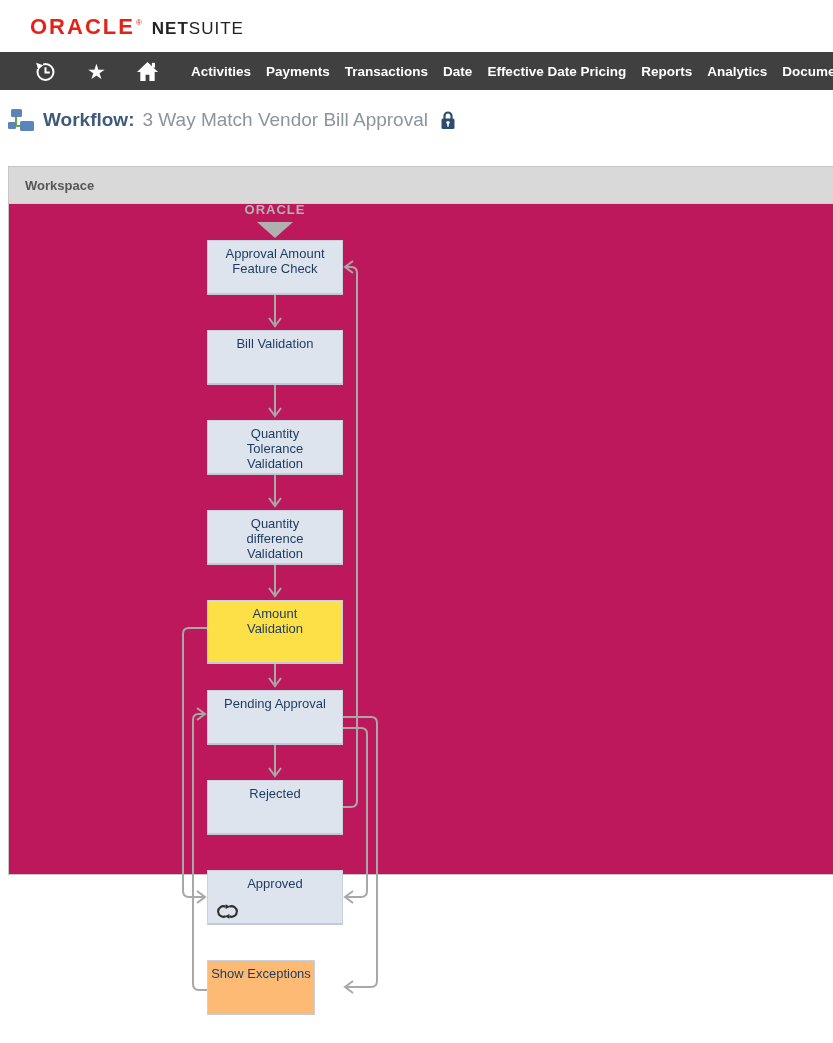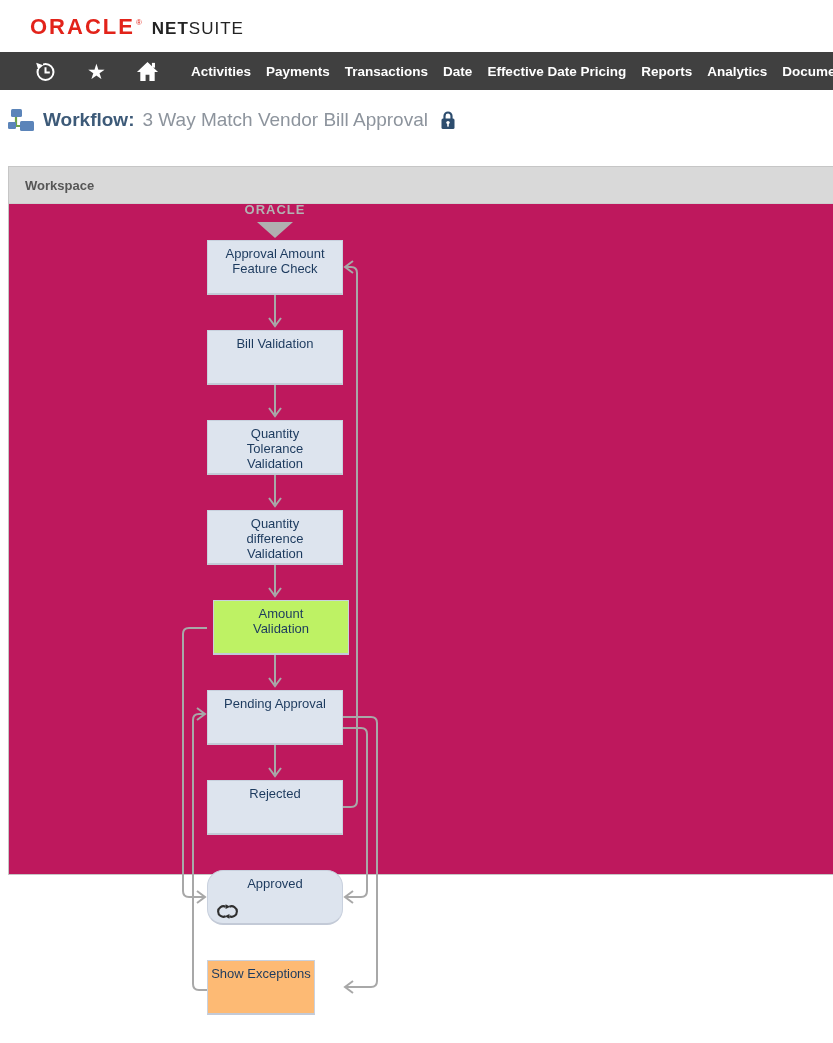--- a/index.html
+++ b/index.html
@@ -174,31 +174,31 @@
       <div class="flow-node" style="left: 207px; top: 420px; width: 136px; height: 55px; background: rgb(221, 228, 238); border-width: 1px 1px 2px; border-style: solid; border-color: rgb(201, 209, 222) rgb(201, 209, 222) rgb(195, 202, 215); border-image: initial; color: rgb(28, 58, 94);">
         <div>Quantity</div>
         <div>Tolerance</div>
         <div>Validation</div>
       </div>
       <div class="flow-node" style="left: 207px; top: 510px; width: 136px; height: 55px; background: rgb(221, 228, 238); border-width: 1px 1px 2px; border-style: solid; border-color: rgb(201, 209, 222) rgb(201, 209, 222) rgb(195, 202, 215); border-image: initial; color: rgb(28, 58, 94);">
         <div>Quantity</div>
         <div>difference</div>
         <div>Validation</div>
       </div>
-      <div class="flow-node" style="left: 213px; top: 600px; width: 136px; height: 55px; background: #bef264; border-width: 1px 1px 2px; border-style: solid; border-color: rgb(201, 209, 222) rgb(201, 209, 222) rgb(195, 202, 215); border-image: initial; color: rgb(28, 58, 94);">
+      <div class="flow-node" style="left: 207px; top: 600px; width: 136px; height: 64px; background: #fde047; border-width: 1px 1px 2px; border-style: solid; border-color: rgb(201, 209, 222) rgb(201, 209, 222) rgb(195, 202, 215); border-image: initial; color: rgb(28, 58, 94);">
         <div>Amount</div>
         <div>Validation</div>
       </div>
       <div class="flow-node" style="left: 207px; top: 690px; width: 136px; height: 55px; background: rgb(221, 228, 238); border-width: 1px 1px 2px; border-style: solid; border-color: rgb(201, 209, 222) rgb(201, 209, 222) rgb(195, 202, 215); border-image: initial; color: rgb(28, 58, 94);">
         <div>Pending Approval</div>
       </div>
       <div class="flow-node" style="left: 207px; top: 780px; width: 136px; height: 55px; background: rgb(221, 228, 238); border-width: 1px 1px 2px; border-style: solid; border-color: rgb(201, 209, 222) rgb(201, 209, 222) rgb(195, 202, 215); border-image: initial; color: rgb(28, 58, 94);">
         <div>Rejected</div>
       </div>
-      <div class="flow-node" style="left: 207px; top: 870px; width: 136px; height: 55px; background: rgb(221, 228, 238); border-width: 1px 1px 2px; border-style: solid; border-color: rgb(201, 209, 222) rgb(201, 209, 222) rgb(195, 202, 215); border-image: initial; color: rgb(28, 58, 94); border-radius: 16px;">
+      <div class="flow-node" style="left: 207px; top: 870px; width: 136px; height: 55px; background: rgb(221, 228, 238); border-width: 1px 1px 2px; border-style: solid; border-color: rgb(201, 209, 222) rgb(201, 209, 222) rgb(195, 202, 215); border-image: initial; color: rgb(28, 58, 94);">
         <div>Approved</div>
         <span class="loop-wrap"><svg width="23" height="15" viewBox="0 0 24 15">
          <g fill="none" stroke="#2f2f2f" stroke-width="2.2">
            <path d="M 10,2.5 A 5.5,5.5 0 1 0 10,12.5"></path>
            <path d="M 14,12.5 A 5.5,5.5 0 1 0 14,2.5"></path>
          </g>
          <path d="M 10,0 L 15,2.5 L 10,5 Z" fill="#2f2f2f"></path>
          <path d="M 14,10 L 9,12.5 L 14,15 Z" fill="#2f2f2f"></path>
        </svg></span>
       </div>

